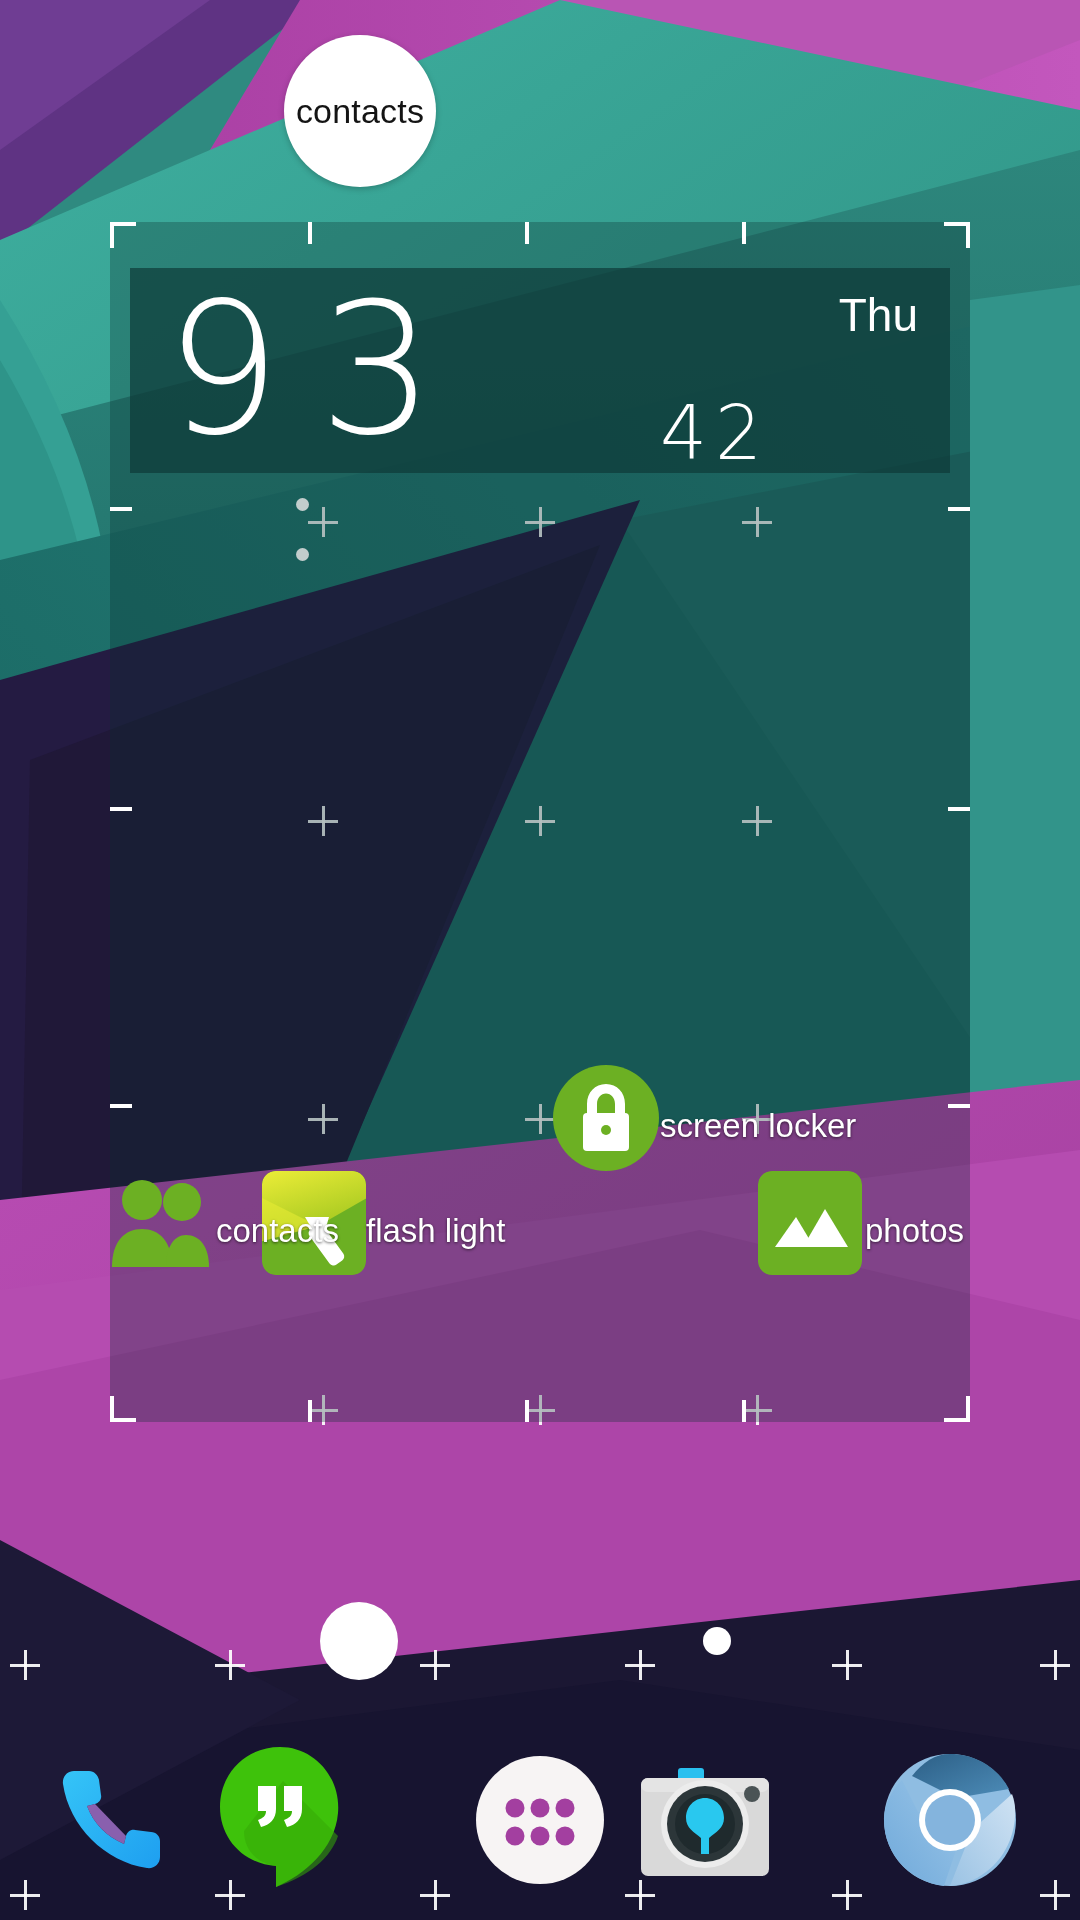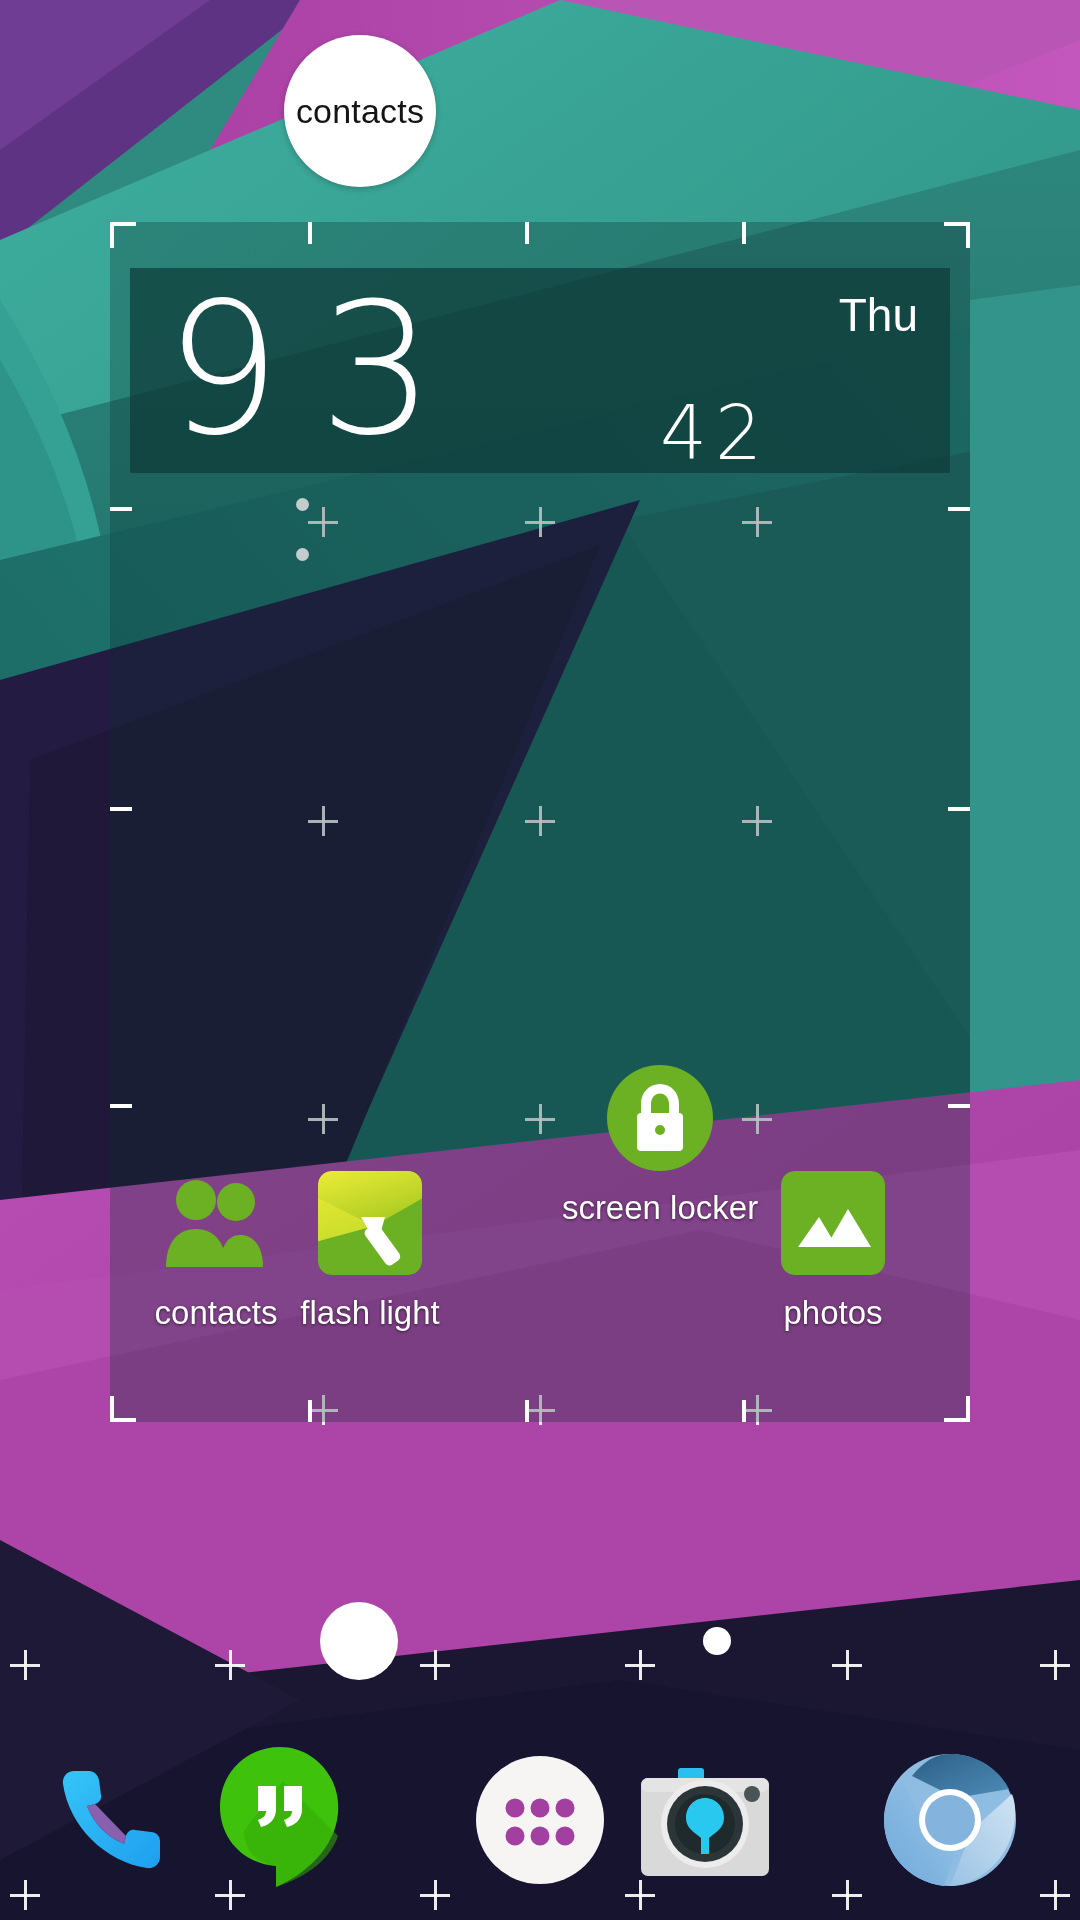--- a/index.html
+++ b/index.html
@@ -91,21 +91,21 @@
     font-size:46px; line-height:46px; font-weight:400;
   }
   #clock-date {
     position:absolute; right:32px; top:122px;
     font-size:43px; line-height:43px; font-weight:400;
   }
 
   
   .app-icon {
     position:absolute; width:216px;
-    display:flex; flex-direction:column; align-items:center;text-align:right;
+    display:flex; flex-direction:row; align-items:center;text-align:right;
   }
   .app-icon .glyph {
     width:110px; height:110px;
     display:flex; align-items:center; justify-content:center;
   }
   .app-icon .app-label {
     margin-top:16px;
     color:#fff; font-size:33px; line-height:38px;
     text-shadow:0 1px 3px rgba(0,0,0,.6);
     white-space:nowrap;
@@ -289,21 +289,21 @@
       <svg width="108" height="108" viewBox="0 0 108 108">
         <circle cx="54" cy="54" r="53" fill="#6cb023"></circle>
         <path d="M54,20 C43,20 35,28.5 35,40 L35,50 L45,50 L45,40 C45,34 49,29.5 54,29.5 C59,29.5 63,34 63,40 L63,50 L73,50 L73,40 C73,28.5 65,20 54,20 Z" fill="#ffffff"></path>
         <rect x="31" y="49" width="46" height="38" rx="4" fill="#ffffff"></rect>
         <circle cx="54" cy="66" r="5" fill="#6cb023"></circle>
       </svg>
     </div>
     <div class="app-label">screen locker</div>
   </div>
 
-  <div class="app-icon" style="left:725px; top:1168px;">
+  <div class="app-icon" style="left:755px; top:1168px;">
     <div class="glyph">
       <svg class="sq" viewBox="0 0 104 104">
         <rect width="104" height="104" rx="13" fill="#6cb023"></rect>
         <polygon points="17,76 38,46 56,76" fill="#ffffff"></polygon>
         <polygon points="45,76 67,38 90,76" fill="#ffffff"></polygon>
       </svg>
     </div>
     <div class="app-label">photos</div>
   </div>
 

